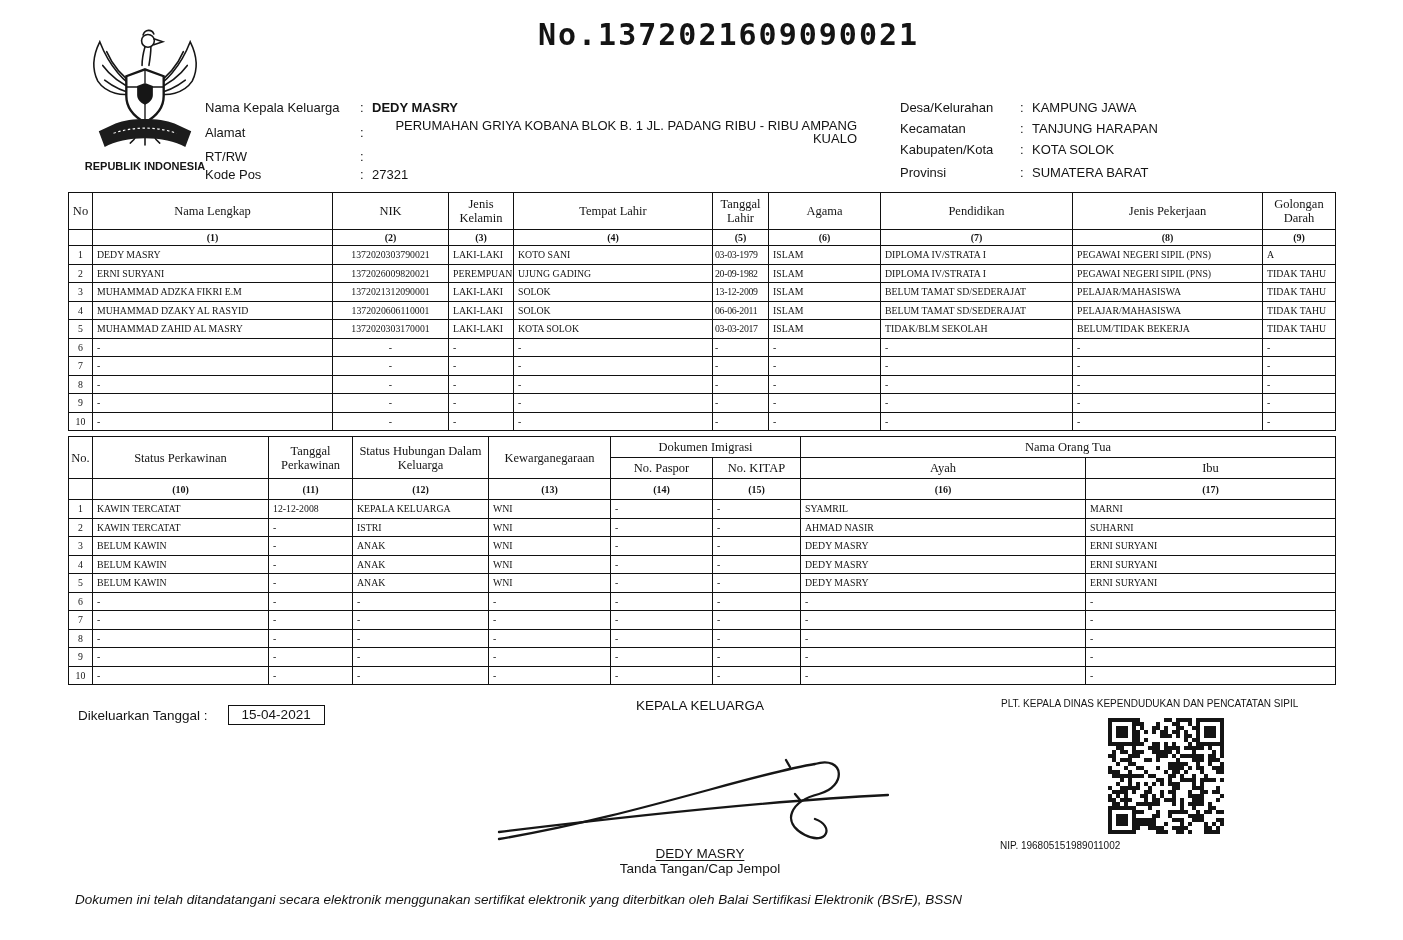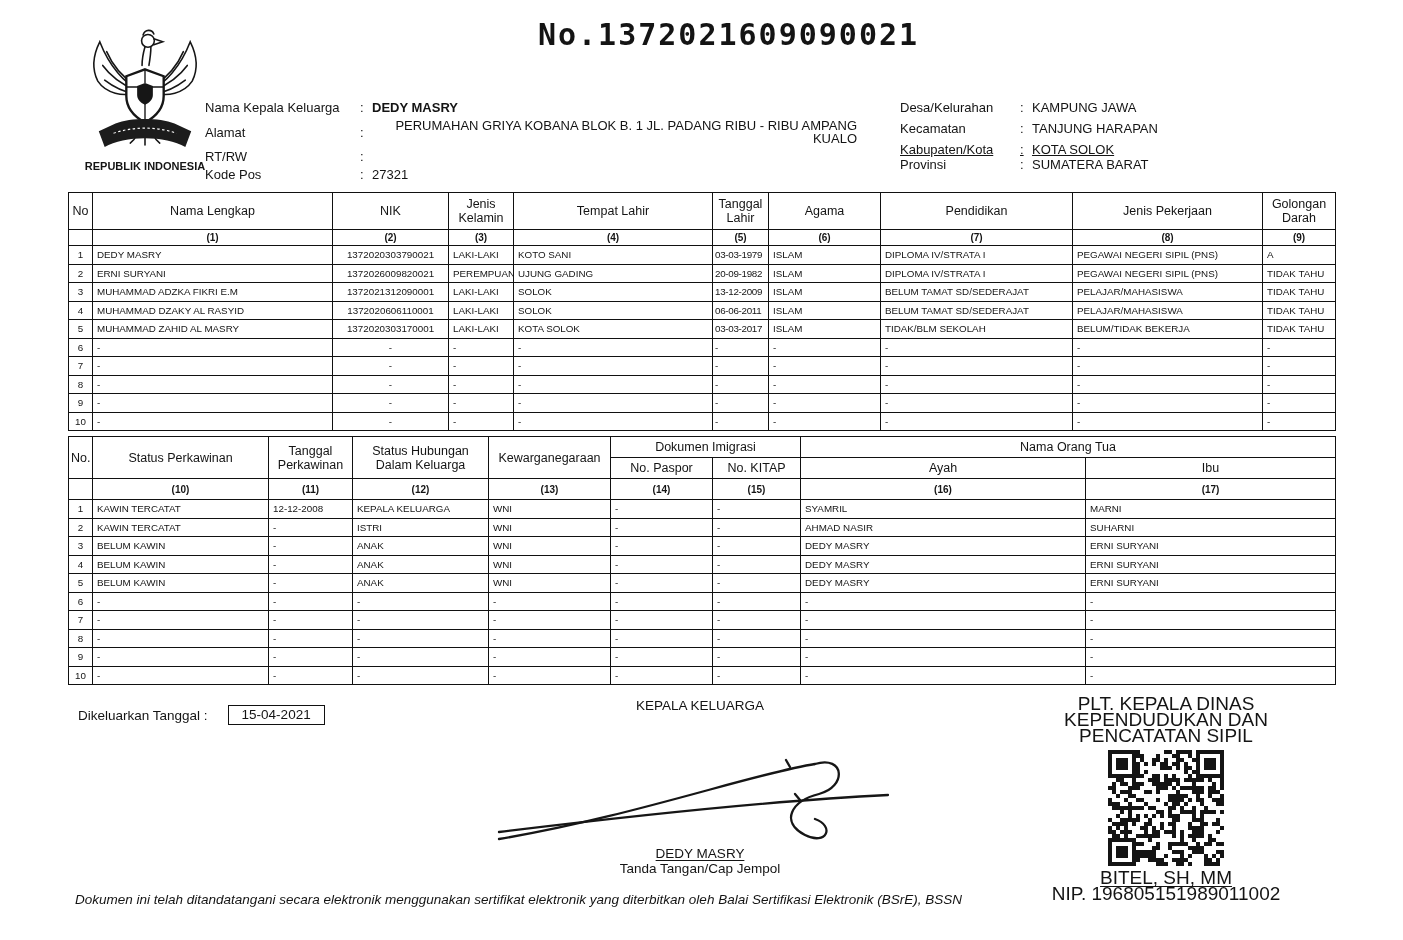--- a/index.html
+++ b/index.html
@@ -20,41 +20,41 @@
   .kv .val{width:485px;}
   .info-left{position:absolute;left:205px;top:101px;}
   .info-left .kv{margin-bottom:5px;}
   .info-right{position:absolute;left:900px;top:101px;}
   .info-right .kv{margin-bottom:8px;}
   .info-right .kv .lbl{flex:0 0 120px;}
   .info-right .kv .val{width:210px;white-space:nowrap;}
   .bold{font-weight:bold;}
 
   
-  table{border-collapse:collapse;table-layout:fixed;position:absolute;left:68px;width:1267px;}
+  table{border-collapse:collapse;table-layout:fixed;position:absolute;left:68px;width:1267px;font-family:Liberation Serif, serif;}
   .t1{top:192px;}
   .t2{top:436px;}
   th,td{border:1.4px solid #111;overflow:hidden;white-space:nowrap;}
   th{font-weight:normal;font-size:12.5px;text-align:center;padding:1px 2px;white-space:normal;line-height:14px;}
   .numrow td{font-size:10px;font-weight:bold;text-align:center;height:15px;padding:0 2px;}
   tbody td{font-size:9.8px;padding:1px 4px;height:15.5px;}
   .t1 thead tr.names{height:37px;}
   .t2 thead tr{height:21px;}
   tbody td:first-child{text-align:center;padding:1px 1px;}
   .t1 tbody td:nth-child(3){text-align:center;}
   .t1 tbody td:nth-child(6){padding:1px 2px;letter-spacing:-0.3px;}
 
   
   .issued{position:absolute;left:78px;top:708px;display:flex;align-items:flex-start;font-size:13.5px;}
   .issued-box{margin-left:20px;border:1.7px solid #111;padding:1px 13px 2px;font-size:13.5px;margin-top:-3px;}
   .sign-center{position:absolute;left:540px;top:698px;width:320px;text-align:center;font-size:13.5px;}
   .signature{position:absolute;left:497px;top:742px;}
   .sign-name-block{position:absolute;left:560px;top:846px;width:280px;text-align:center;font-size:13.5px;}
   .underlined{text-decoration:underline;text-underline-offset:2px;}
-  .sign-right{position:absolute;left:1000px;top:696px;width:332px;text-align:center;font-size:19px;line-height:16px;}
+  .sign-right{position:absolute;left:1000px;top:696px;width:332px;text-align:left;font-size:10px;line-height:16px;}
   .qr-wrap{margin:6px auto 4px;width:116px;height:116px;}
   .disclaimer{position:absolute;left:75px;top:892px;font-size:13.5px;font-style:italic;}
 </style>
 </head>
 <body>
 
 <div class="page">
 
   <div class="emblem">
     <svg width="118" height="128" viewBox="0 0 120 130">
@@ -123,21 +123,21 @@
     <div class="kv">
       <span class="lbl">Desa/Kelurahan</span>
       <span class="colon">:</span>
       <span class="val">KAMPUNG JAWA</span>
     </div>
     <div class="kv">
       <span class="lbl">Kecamatan</span>
       <span class="colon">:</span>
       <span class="val">TANJUNG HARAPAN</span>
     </div>
-    <div class="kv" style="margin-bottom:2px;text-decoration:underline;">
+    <div class="kv" style="margin-bottom:10px;">
       <span class="lbl">Kabupaten/Kota</span>
       <span class="colon">:</span>
       <span class="val">KOTA SOLOK</span>
     </div>
     <div class="kv">
       <span class="lbl">Provinsi</span>
       <span class="colon">:</span>
       <span class="val">SUMATERA BARAT</span>
     </div>
   </div>
@@ -909,19 +909,18 @@
           <rect x="56" y="112" width="4" height="4"></rect>
           <rect x="68" y="112" width="4" height="4"></rect>
           <rect x="72" y="112" width="4" height="4"></rect>
           <rect x="80" y="112" width="4" height="4"></rect>
           <rect x="96" y="112" width="4" height="4"></rect>
           <rect x="100" y="112" width="4" height="4"></rect>
           <rect x="104" y="112" width="4" height="4"></rect>
           <rect x="108" y="112" width="4" height="4"></rect>
         </svg>
     </div>
-    <div class="underlined">BITEL, SH, MM</div>
     <div>NIP. 196805151989011002</div>
   </div>
 
   <div class="disclaimer">Dokumen ini telah ditandatangani secara elektronik menggunakan sertifikat elektronik yang diterbitkan oleh Balai Sertifikasi Elektronik (BSrE), BSSN</div>
 
 </div>
 
 </body></html>

